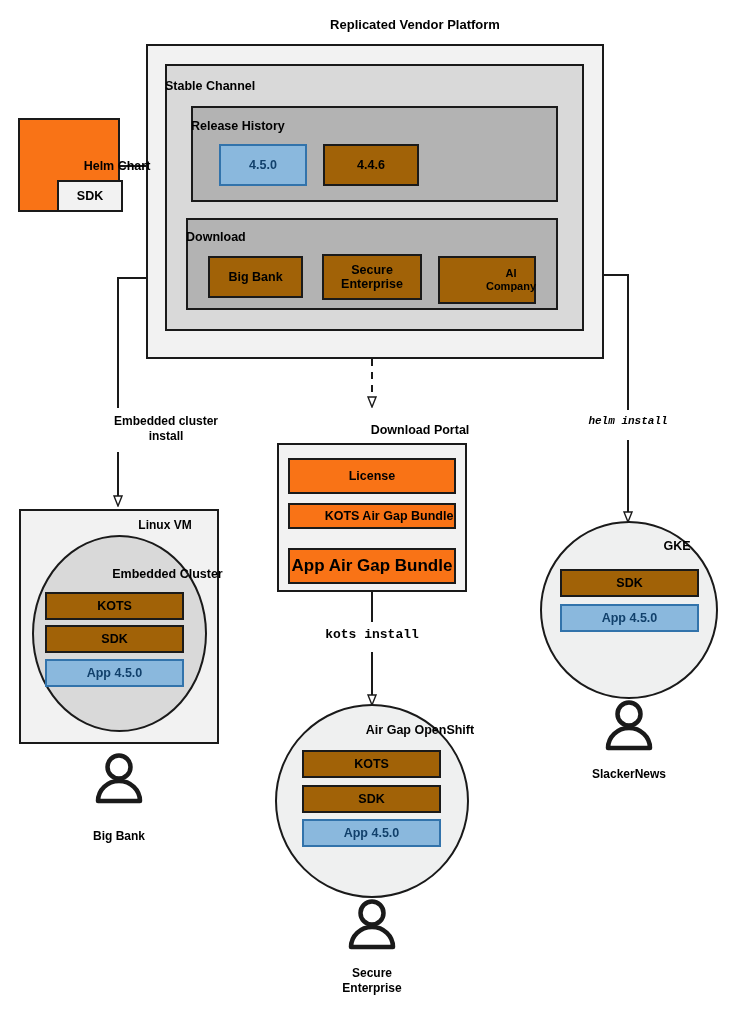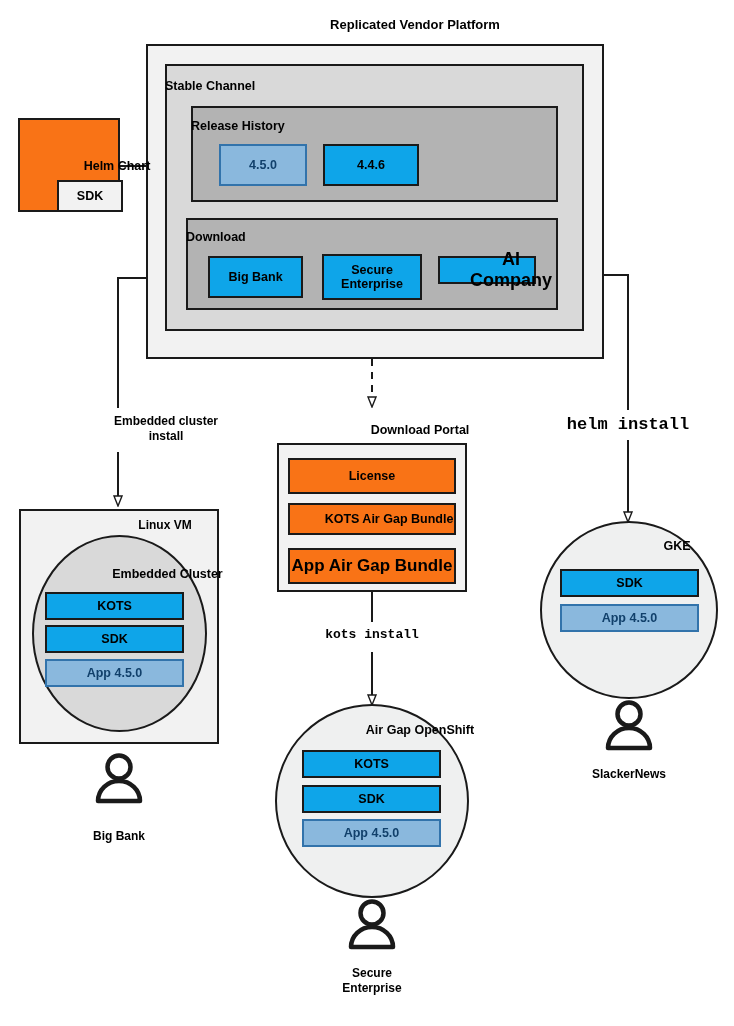--- a/index.html
+++ b/index.html
@@ -9,21 +9,21 @@
   svg.layer{position:absolute;left:0;top:0;width:734px;height:1026px;pointer-events:none;}
 
   .node{position:absolute;box-sizing:border-box;display:flex;align-items:center;
         justify-content:center;text-align:center;font-weight:bold;line-height:1.15;}
 
   
   .shell-outer{background:#f2f2f2;border:2px solid #1a1a1a;}
   .shell-mid{background:#d9d9d9;border:2px solid #1a1a1a;}
   .shell-inner{background:#b3b3b3;border:2px solid #1a1a1a;}
 
-  .white-box{background:#0ea5e9;border:2px solid #1a1a1a;}
+  .white-box{background:#a16207;border:2px solid #1a1a1a;}
   .gray-box{background:#f97316;border:2px solid #1a1a1a;}
   .lgray-box{background:#f2f2f2;border:2px solid #1a1a1a;}
   .blue-box{background:#8ab8dd;border:2px solid #3273ab;color:#11406b;}
 
   .section-title{position:absolute;width:100%;text-align:left;font-weight:bold;
                  left:0;display:block;}
 
   .plain-label{position:absolute;text-align:center;font-weight:bold;line-height:1.25;margin-left:48px;}
   .mono-label{position:absolute;text-align:center;font-weight:bold;
               font-family:"Liberation Mono",monospace;letter-spacing:0px;}
@@ -74,35 +74,35 @@
 
   <div class="node blue-box" style="left:219px;top:144px;width:88px;height:42px;font-size:12.5px;">4.5.0</div>
   <div class="node white-box" style="left:323px;top:144px;width:96px;height:42px;font-size:12.5px;">4.4.6</div>
 
   <div class="node shell-inner" style="left:186px;top:218px;width:372px;height:92px;"></div>
   <div class="section-title" style="left:186px;top:230px;width:372px;font-size:12.5px;">Download</div>
 
   <div class="node white-box" style="left:208px;top:256px;width:95px;height:42px;font-size:12.5px;">Big Bank</div>
   <div class="node white-box" style="left:322px;top:254px;width:100px;height:46px;font-size:12.5px;white-space:pre-line;">Secure
 Enterprise</div>
-  <div class="node white-box" style="left:438px;top:256px;width:98px;height:28px;font-size:18px;padding-left:48px;">AI Company</div>
+  <div class="node white-box" style="left:438px;top:256px;width:98px;height:48px;font-size:11px;padding-left:48px;">AI Company</div>
 
   <div class="node gray-box" style="left:18px;top:118px;width:102px;height:94px;"></div>
   <div class="plain-label" style="left:18px;top:159px;width:102px;font-size:12.5px;">Helm Chart</div>
   <div class="node lgray-box" style="left:57px;top:180px;width:66px;height:32px;font-size:12.5px;">SDK</div>
 
   <div class="plain-label" style="left:38px;top:414px;width:160px;font-size:12px;white-space:pre-line;">Embedded cluster
 install</div>
   <div class="mono-label" style="left:292px;top:627px;width:160px;font-size:13px;">kots install</div>
-  <div class="mono-label" style="left:548px;top:415px;width:160px;font-size:17px;">helm install</div>
+  <div class="mono-label" style="left:548px;top:415px;width:160px;font-size:11px;font-style:italic;">helm install</div>
 
   <div class="plain-label" style="left:277px;top:423px;width:190px;font-size:12.5px;">Download Portal</div>
   <div class="node lgray-box" style="left:277px;top:443px;width:190px;height:149px;"></div>
   <div class="node gray-box" style="left:288px;top:458px;width:168px;height:36px;font-size:12.5px;">License</div>
-  <div class="node gray-box" style="left:288px;top:503px;width:168px;height:32px;font-size:12.5px;padding-left:34px;">KOTS Air Gap Bundle</div>
+  <div class="node gray-box" style="left:288px;top:503px;width:168px;height:26px;font-size:12.5px;padding-left:34px;">KOTS Air Gap Bundle</div>
   <div class="node gray-box" style="left:288px;top:548px;width:168px;height:36px;font-size:17px;">App Air Gap Bundle</div>
 
   <div class="node lgray-box" style="left:19px;top:509px;width:200px;height:235px;"></div>
   <div class="plain-label" style="left:19px;top:518px;width:196px;font-size:12px;">Linux VM</div>
   <div class="ellipse" style="left:32px;top:535px;width:175px;height:197px;"></div>
   <div class="plain-label" style="left:32px;top:567px;width:175px;font-size:12.5px;">Embedded Cluster</div>
   <div class="node white-box" style="left:45px;top:592px;width:139px;height:28px;font-size:12.5px;">KOTS</div>
   <div class="node white-box" style="left:45px;top:625px;width:139px;height:28px;font-size:12.5px;">SDK</div>
   <div class="node blue-box" style="left:45px;top:659px;width:139px;height:28px;font-size:12.5px;">App 4.5.0</div>
 

